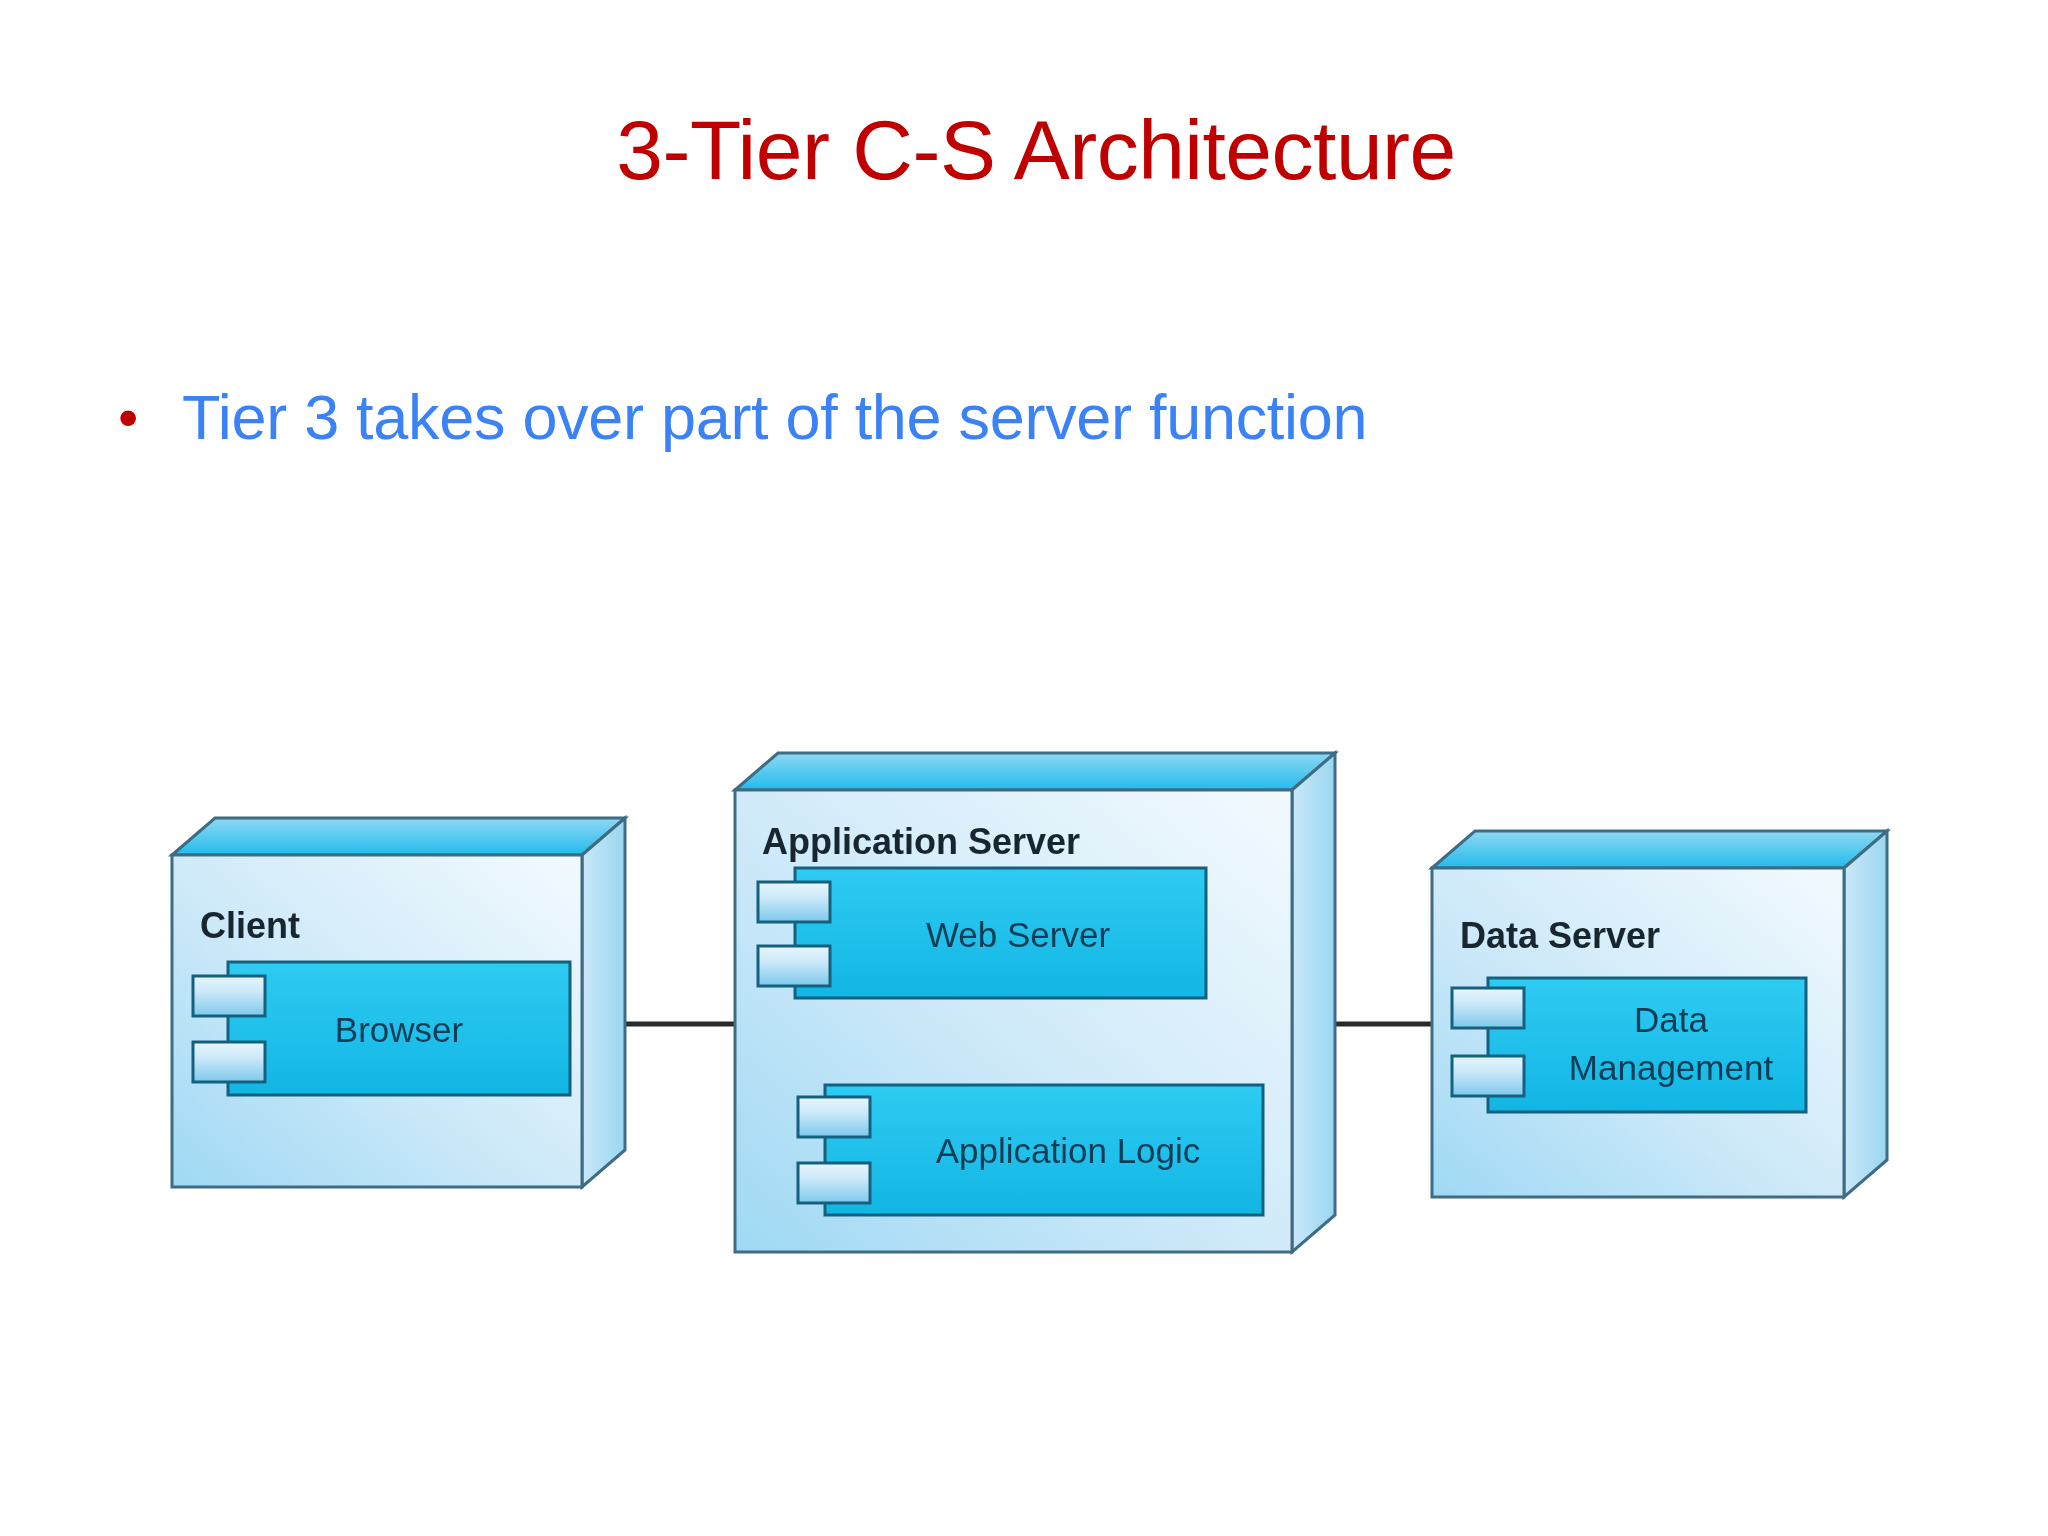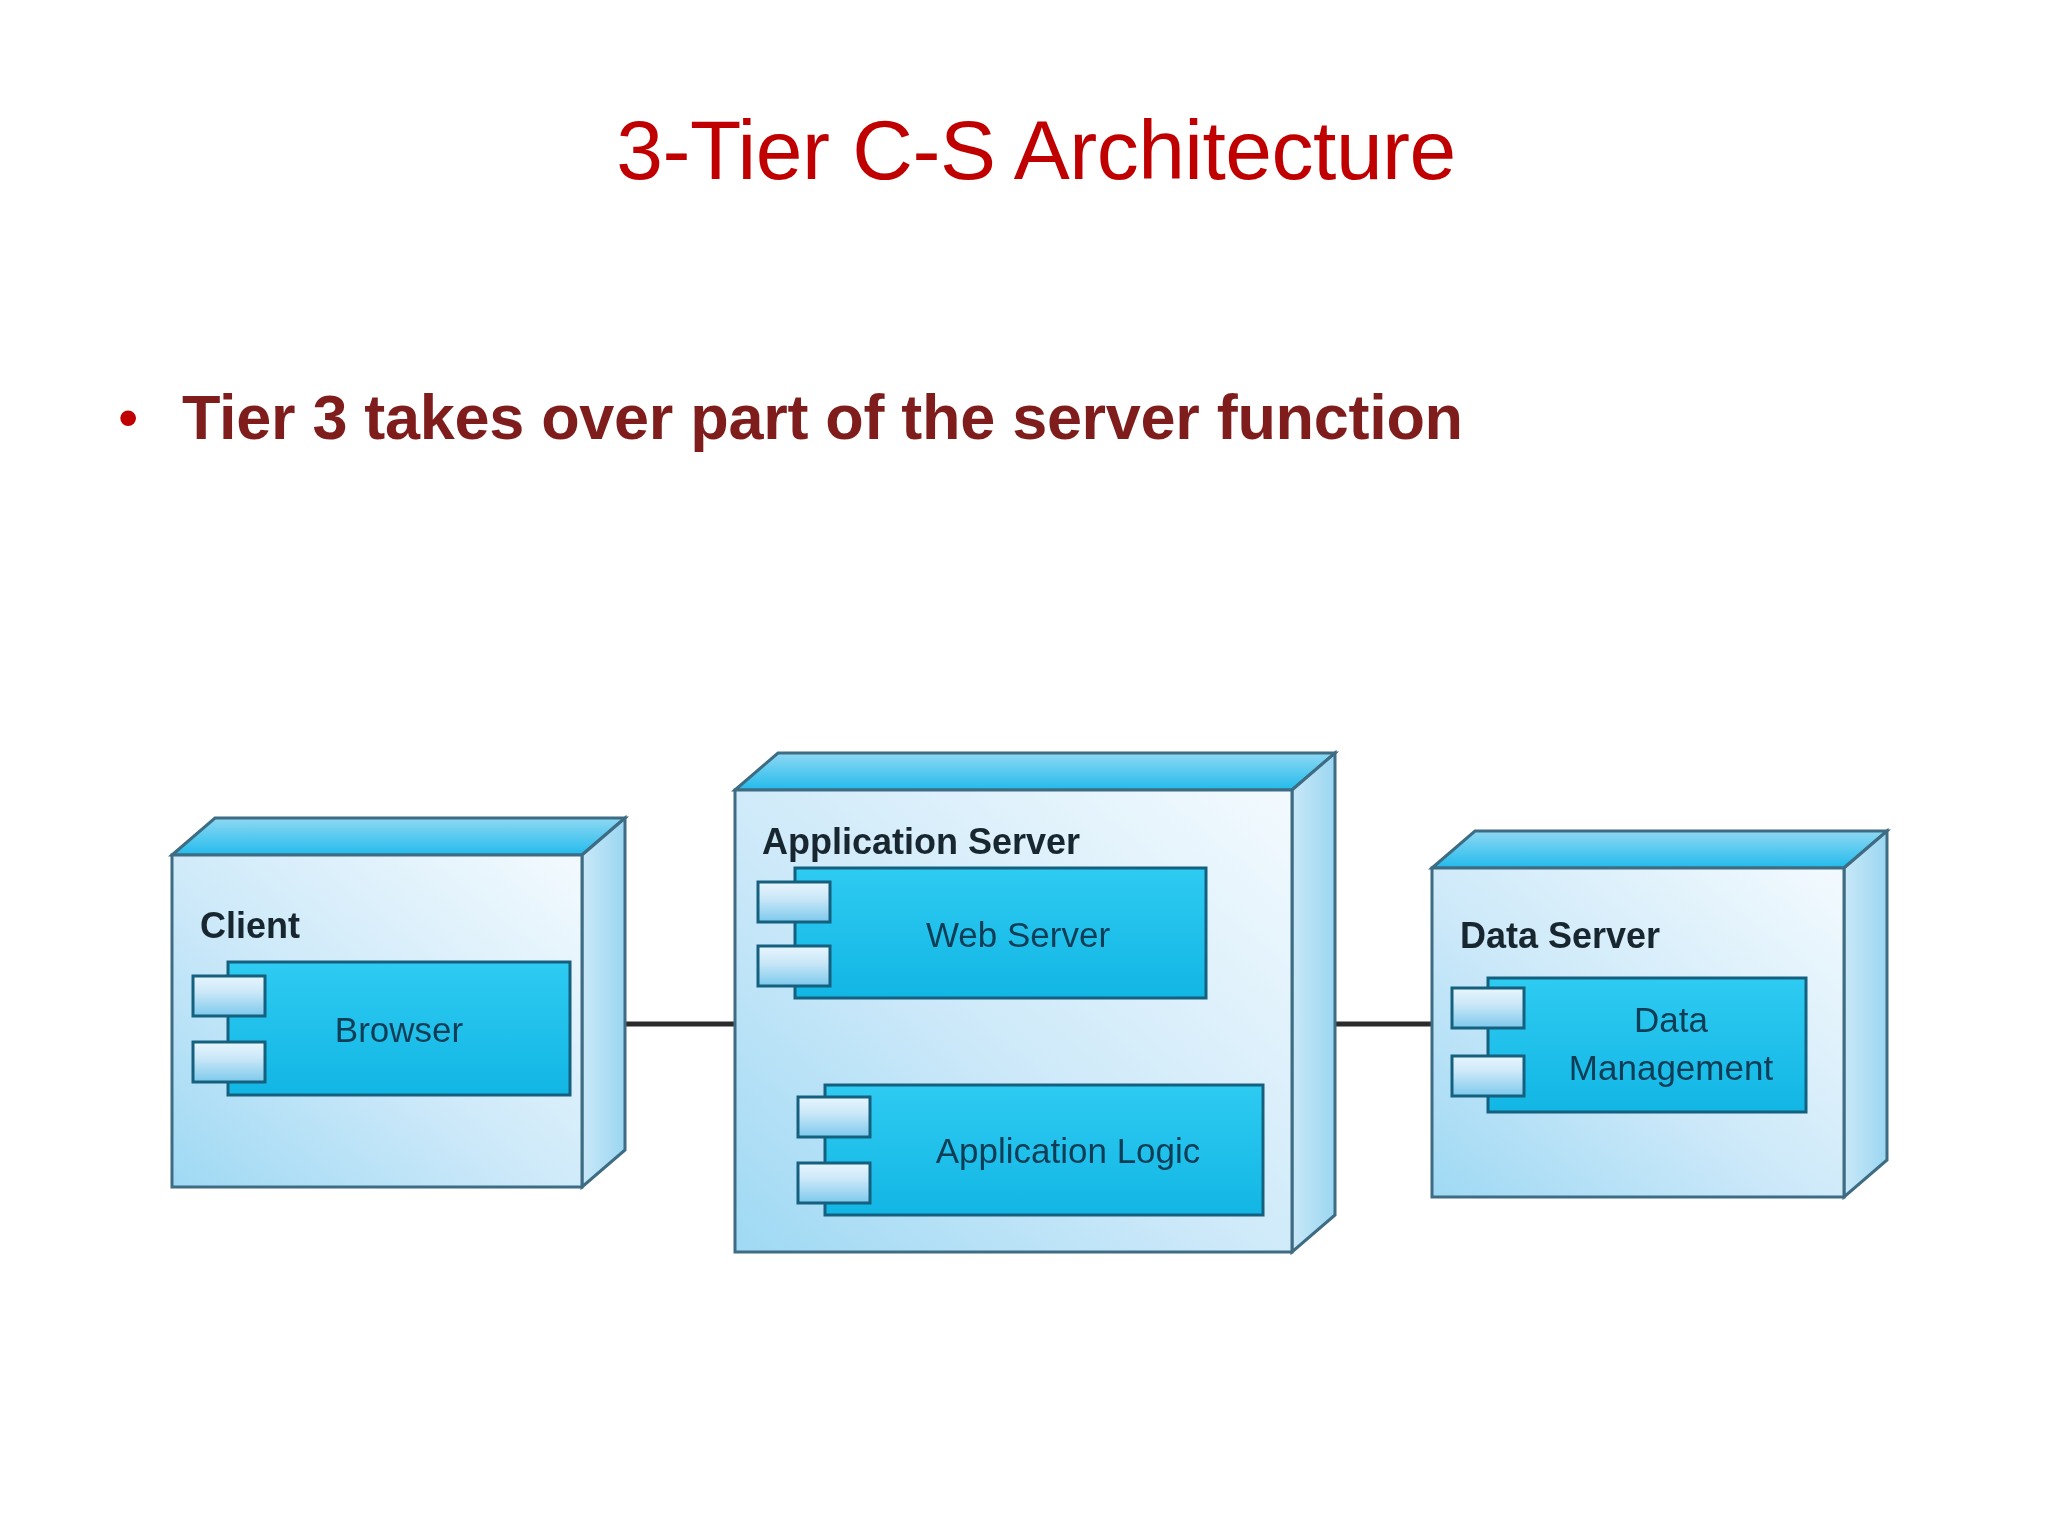--- a/index.html
+++ b/index.html
@@ -47,24 +47,24 @@
     color: #C00000;
     font-size: 58px;
     line-height: 84px;
     width: 72px;
     flex: 0 0 72px;
     text-align: left;
     padding-left: 8px;
     box-sizing: border-box;
   }
   .bullet-text {
-    color: #7f1d1d;
+    color: #3b82f6;
     font-size: 63px;
     line-height: 84px;
-    font-weight: 700;
+    font-weight: 400;
     letter-spacing: -0.3px;
   }
 
   
   #diagram {
     position: absolute;
     left: 0;
     top: 0;
     width: 2048px;
     height: 1536px;

